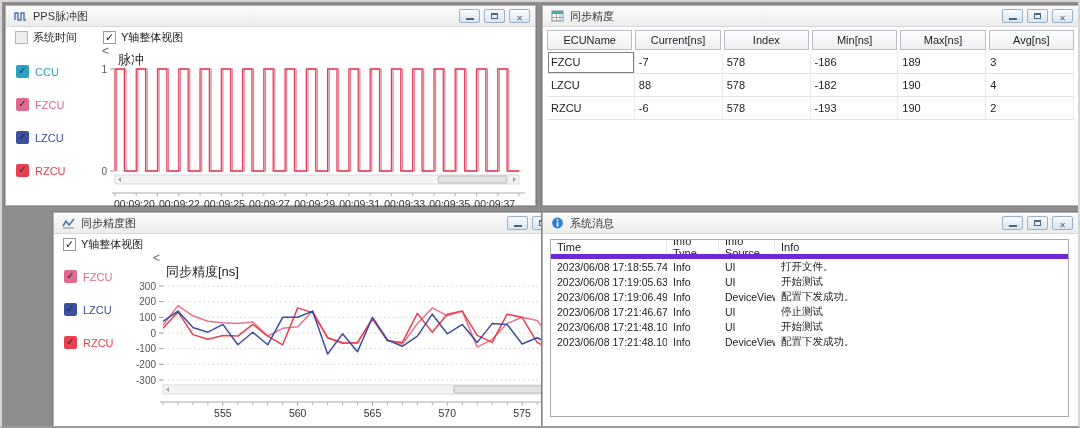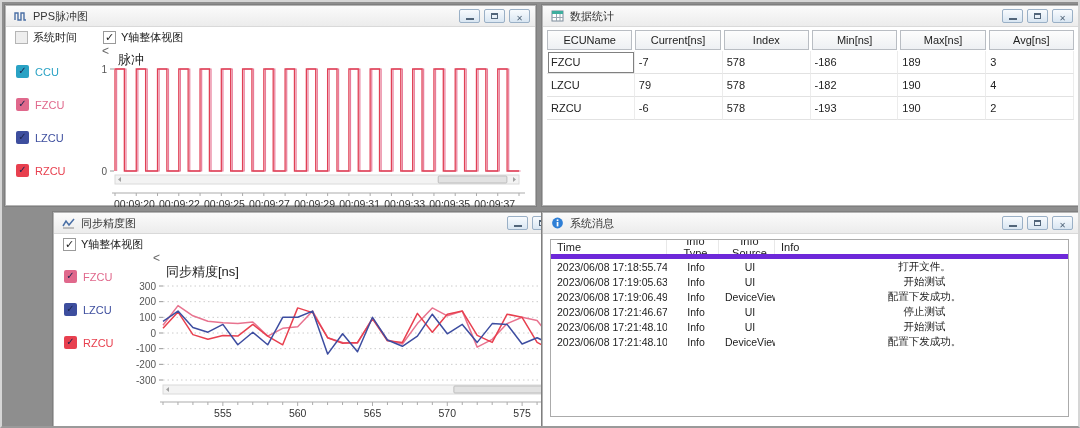--- a/index.html
+++ b/index.html
@@ -1,19 +1,19 @@
 <!DOCTYPE html>
 <html><head>
 <meta charset="utf-8">
 <style>
   * { margin:0; padding:0; box-sizing:border-box; }
   html,body { background:#6f6f6f; }
   body { font-family:"Liberation Sans","DejaVu Sans",sans-serif; }
   .screen { position:relative; width:1080px; height:428px; background:#8e8e8e;
-            border:2px solid #d6d6d6; border-bottom-color:#9a9a9a; overflow:hidden;text-align:center; }
+            border:2px solid #d6d6d6; border-bottom-color:#9a9a9a; overflow:hidden; }
   .panel { position:absolute; background:#ffffff; border:1px solid #7f7f7f; box-shadow:0 0 0 1px #b5b5b5 inset; }
   #panel-pps   { left:2px;  top:2px;   width:533px; height:203px; }
   #panel-stats { left:539px; top:2px;  width:539px; height:203px; }
   #panel-sync  { left:2px;  top:209px; width:533px; height:217px;margin-left:48px; }
   #panel-msg   { left:539px; top:209px; width:539px; height:217px; }
 
   .titlebar { position:absolute; left:1px; top:1px; right:1px; height:21px;
               background:linear-gradient(#fbfbfb,#ececec); border-bottom:1px solid #d9d9d9;
               display:flex; align-items:center; padding:0 5px; }
   .ticon { width:13px; height:12px; margin:0 6px 0 3px; flex:0 0 auto; }
@@ -171,21 +171,21 @@
 
   <section class="panel" id="panel-stats">
     <div class="titlebar">
       <svg class="ticon" viewBox="0 0 13 12">
         <rect x="1" y="1" width="11" height="10" fill="#fff" stroke="#7a8a99"></rect>
         <rect x="1" y="1" width="11" height="3" fill="#3fae9e"></rect>
         <line x1="5.5" y1="4" x2="5.5" y2="11" stroke="#9aa7b2"></line>
           <line x1="9" y1="4" x2="9" y2="11" stroke="#9aa7b2"></line>
         <line x1="1" y1="7.5" x2="12" y2="7.5" stroke="#9aa7b2"></line>
       </svg>
-      <span class="ttext">数据统计</span>
+      <span class="ttext">同步精度</span>
       <div class="winbtns">
         <div class="wbtn">
             <i class="g-min"></i>
           </div>
         <div class="wbtn">
             <i class="g-res"></i>
           </div>
         <div class="wbtn">
             <i class="g-cls"></i>
           </div>
@@ -203,21 +203,21 @@
         <div class="str">
           <div class="stc sel">FZCU</div>
           <div class="stc">-7</div>
           <div class="stc">578</div>
           <div class="stc">-186</div>
           <div class="stc">189</div>
           <div class="stc">3</div>
         </div>
         <div class="str">
           <div class="stc">LZCU</div>
-          <div class="stc">79</div>
+          <div class="stc">88</div>
           <div class="stc">578</div>
           <div class="stc">-182</div>
           <div class="stc">190</div>
           <div class="stc">4</div>
         </div>
         <div class="str">
           <div class="stc">RZCU</div>
           <div class="stc">-6</div>
           <div class="stc">578</div>
           <div class="stc">-193</div>

